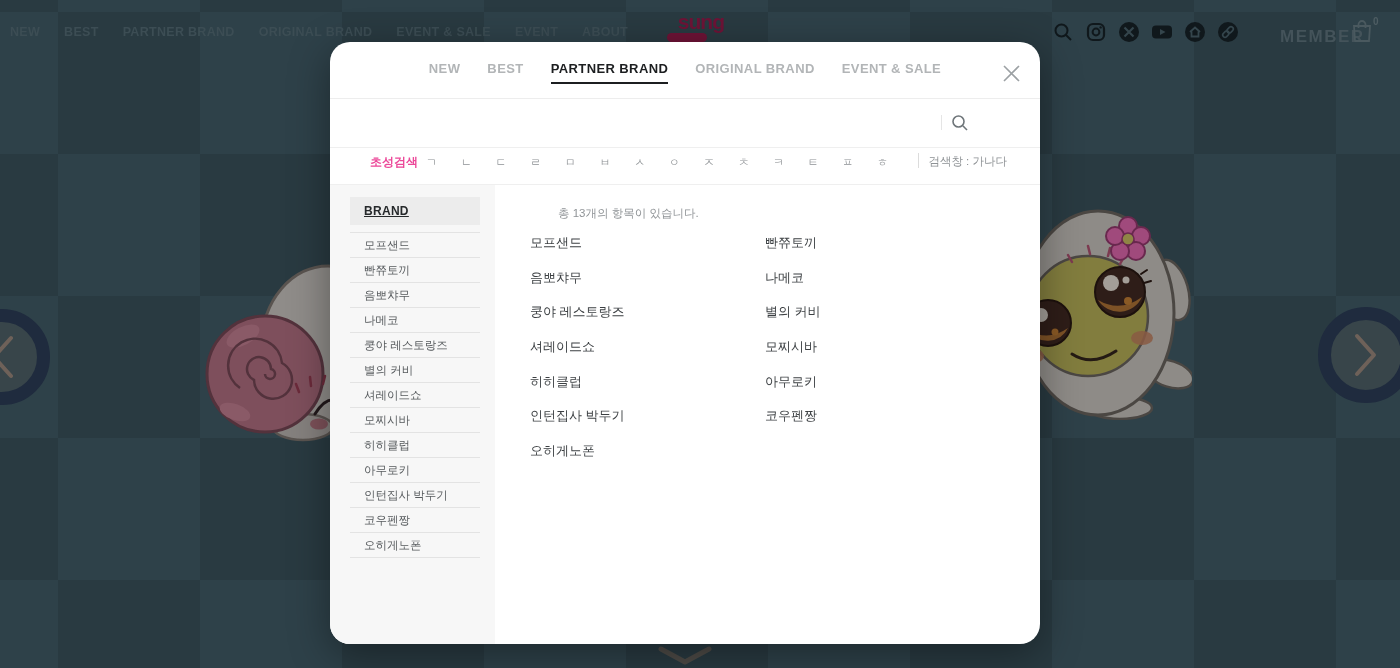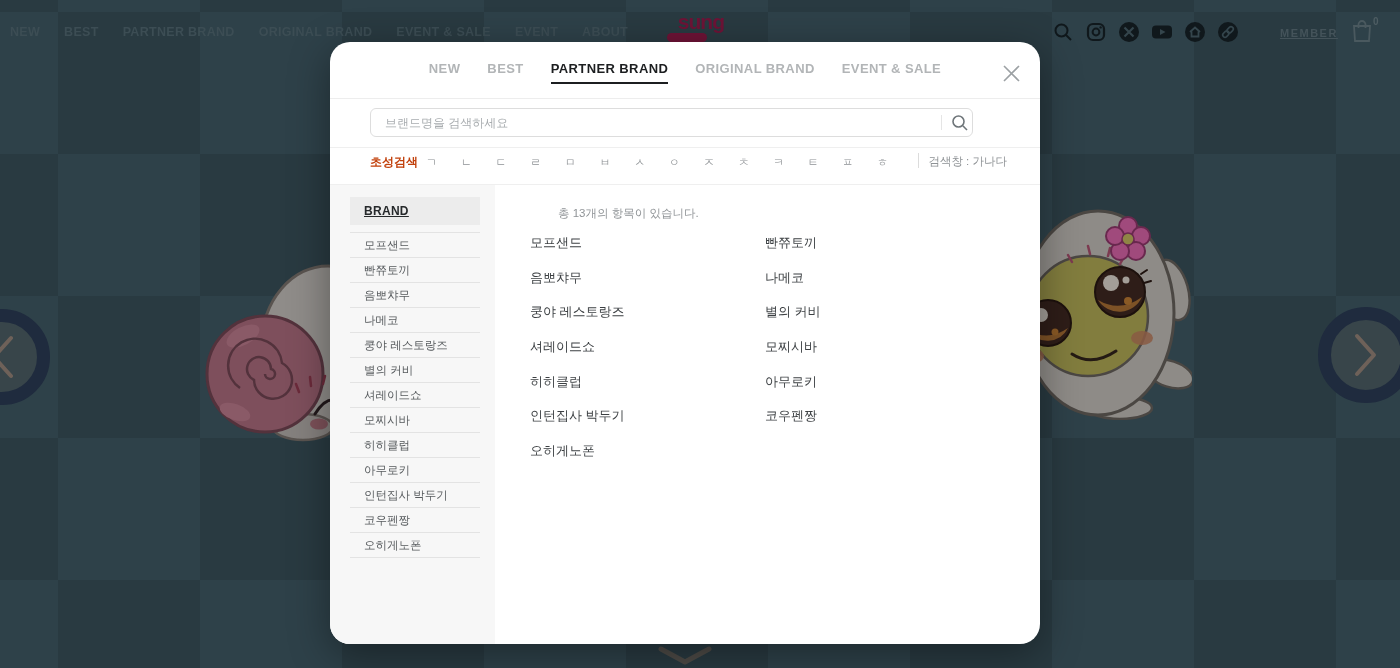--- a/index.html
+++ b/index.html
@@ -12,21 +12,21 @@
   
   .top-nav { position:absolute; left:10px; top:25px; display:flex; gap:24px; z-index:1; }
   .top-nav .nav-item { font-size:12.5px; font-weight:700; letter-spacing:.3px; color:#3c4d54; cursor:pointer; white-space:nowrap; }
   .logo { position:absolute; left:650px; top:12px; width:74px; text-align:right; z-index:1; }
   .logo .logo-text { font-size:21px; font-weight:800; letter-spacing:-1px; color:#6d1336; line-height:20px; }
   .logo .logo-sub { width:40px; height:9px; margin:1px auto 0; background:#6d1336; border-radius:5px; }
 
   .social-row { position:absolute; left:1052px; top:21px; display:flex; gap:11px; z-index:1; }
   .social-row .sicon { width:22px; height:22px; display:flex; align-items:center; justify-content:center; cursor:pointer; }
 
-  .member { position:absolute; left:1280px; top:27px; font-size:11px; font-weight:700; letter-spacing:1.5px; color:#44535a; z-index:1; cursor:pointer;text-decoration:underline; }
+  .member { position:absolute; left:1280px; top:27px; font-size:17px; font-weight:700; letter-spacing:1.5px; color:#44535a; z-index:1; cursor:pointer; }
   .cart { position:absolute; left:1350px; top:18px; z-index:1; cursor:pointer; }
   .cart .cart-count { position:absolute; left:23px; top:-2px; font-size:10px; font-weight:700; color:#4e5d63; }
 
   .carousel-btn { position:absolute; width:96px; height:96px; border-radius:50%;
     border:13px solid #1f2b3e; background:#38454a; display:flex; align-items:center; justify-content:center; z-index:1; cursor:pointer; }
   .carousel-left { left:-46px; top:309px; }
   .carousel-right { left:1318px; top:307px; }
 
   .char-left { position:absolute; left:203px; top:252px; z-index:1; }
   .char-right { position:absolute; left:1020px; top:188px; z-index:1; }
@@ -43,21 +43,21 @@
   .modal-close { position:absolute; right:16px; top:18px; width:26px; height:26px; border:none; background:none; cursor:pointer; display:flex; align-items:center; justify-content:center; }
   .hdr-divider { position:absolute; left:0; right:0; top:56px; height:1px; background:#ededed; }
 
   .brand-search { position:absolute; left:40px; top:66px; width:603px; height:29px; border:1px solid #ddd; border-radius:6px;
     padding:0 44px 0 14px; font-family:inherit; font-size:12px; color:#333; outline:none; background:#fff; }
   .brand-search::placeholder { color:#a8acaf; }
   .search-sep { position:absolute; left:611px; top:73px; width:1px; height:15px; background:#e5e5e5; }
   .search-btn { position:absolute; left:617px; top:68px; width:26px; height:26px; border:none; background:none; cursor:pointer; display:flex; align-items:center; justify-content:center; }
 
   .row-divider { position:absolute; left:0; right:0; top:105px; height:1px; background:#efefef; }
-  .chosung-label { position:absolute; left:40px; top:112px; font-size:12px; font-weight:700; color:#c2410c; }
+  .chosung-label { position:absolute; left:40px; top:112px; font-size:12px; font-weight:700; color:#ec4899; }
   .chosung-list { position:absolute; left:96px; top:113px; width:462px; display:flex; justify-content:space-between; }
   .chosung-item { border:none; background:none; font-family:inherit; font-size:11px; color:#8e9295; cursor:pointer; }
   .chosung-sep { position:absolute; left:588px; top:111px; width:1px; height:15px; background:#dcdcdc; }
   .sort-label { position:absolute; right:33px; top:112px; font-size:11.5px; color:#8e9295; }
   .row-divider2 { position:absolute; left:0; right:0; top:142px; height:1px; background:#efefef; }
 
   .modal-sidebar { position:absolute; left:0; top:143px; bottom:0; width:165px; background:#f7f7f7; }
   .sidebar-title { margin:12px 0 0 20px; width:130px; height:28px; line-height:28px; background:#ececec;
     padding-left:14px; font-size:12px; font-weight:700; color:#26292b; letter-spacing:.3px;text-decoration:underline; }
   .sidebar-list { list-style:none; margin:7px 0 0 20px; width:130px; border-bottom:1px solid #e3e3e3; }
@@ -211,21 +211,20 @@
       </div>
 
     <button class="modal-close">
       <svg width="19" height="19" viewBox="0 0 19 19">
           <path d="M2 2 L17 17 M17 2 L2 17" stroke="#9ca1a4" stroke-width="1.6"></path>
         </svg>
     </button>
 
     <div class="hdr-divider"></div>
 
-    <input class="brand-search" type="text" placeholder="브랜드명을 검색하세요" style="">
     <div class="search-sep"></div>
     <button class="search-btn">
       <svg width="18" height="18" viewBox="0 0 18 18">
           <circle cx="7.5" cy="7.5" r="5.5" fill="none" stroke="#6f767a" stroke-width="1.6"></circle>
           <line x1="11.8" y1="11.8" x2="16" y2="16" stroke="#6f767a" stroke-width="1.6"></line>
         </svg>
     </button>
 
     <div class="row-divider"></div>
 

